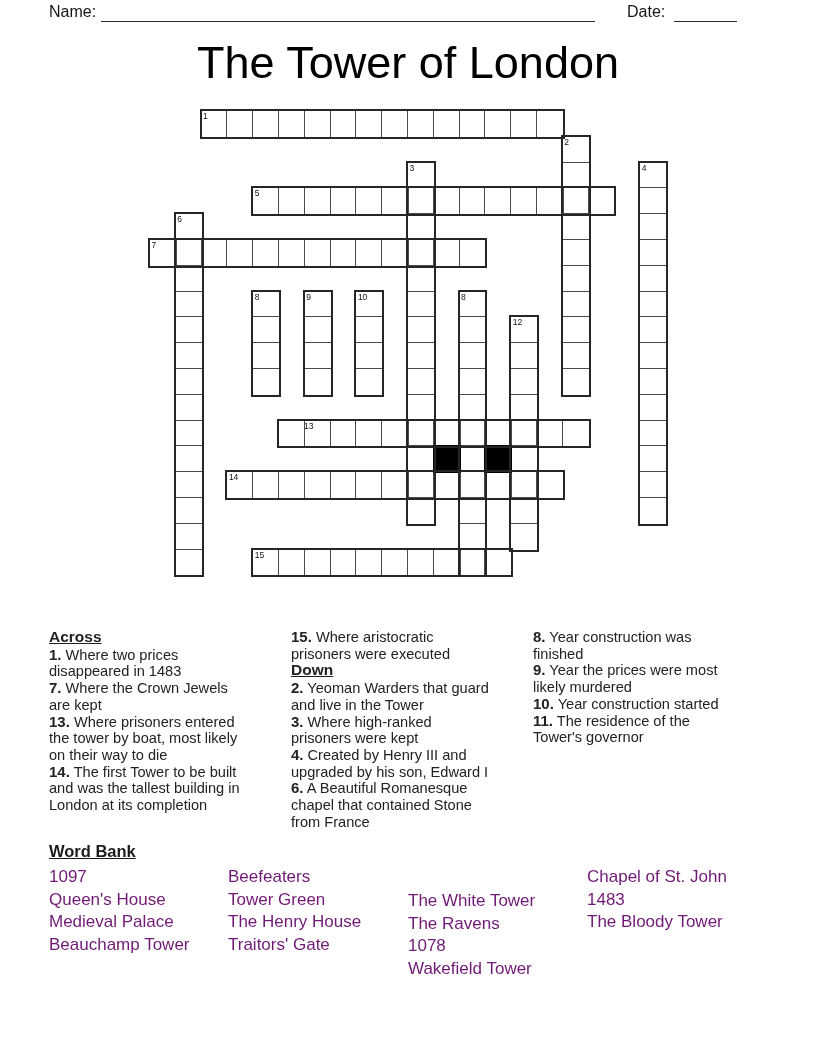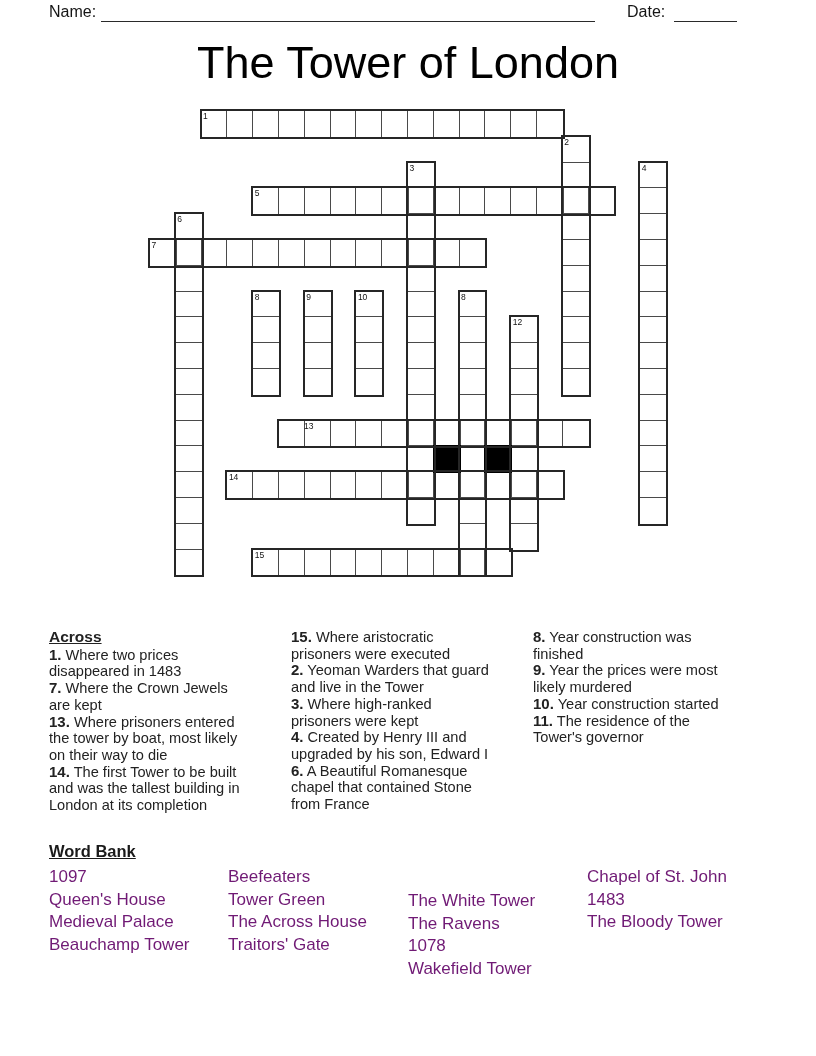--- a/index.html
+++ b/index.html
@@ -247,20 +247,21 @@
       <div class="clue"><b>13.</b><span> Where prisoners entered
 the tower by boat, most likely
 on their way to die</span></div>
       <div class="clue"><b>14.</b><span> The first Tower to be built
 and was the tallest building in
 London at its completion</span></div>
     </div>
   <div class="clue-col" id="clue-col-1">
       <div class="clue"><b>15.</b><span> Where aristocratic
 prisoners were executed</span></div>
+      <div class="clue-header">Down</div>
       <div class="clue"><b>2.</b><span> Yeoman Warders that guard
 and live in the Tower</span></div>
       <div class="clue"><b>3.</b><span> Where high-ranked
 prisoners were kept</span></div>
       <div class="clue"><b>4.</b><span> Created by Henry III and
 upgraded by his son, Edward I</span></div>
       <div class="clue"><b>6.</b><span> A Beautiful Romanesque
 chapel that contained Stone
 from France</span></div>
     </div>
@@ -279,21 +280,21 @@
 <div id="wordbank">
   <div class="wb-col" id="wb-col-0">
       <div>1097</div>
       <div>Queen's House</div>
       <div>Medieval Palace</div>
       <div>Beauchamp Tower</div>
     </div>
   <div class="wb-col" id="wb-col-1">
       <div>Beefeaters</div>
       <div>Tower Green</div>
-      <div>The Across House</div>
+      <div>The Henry House</div>
       <div>Traitors' Gate</div>
     </div>
   <div class="wb-col" id="wb-col-2">
       <div>The White Tower</div>
       <div>The Ravens</div>
       <div>1078</div>
       <div>Wakefield Tower</div>
     </div>
   <div class="wb-col" id="wb-col-3">
       <div>Chapel of St. John</div>

